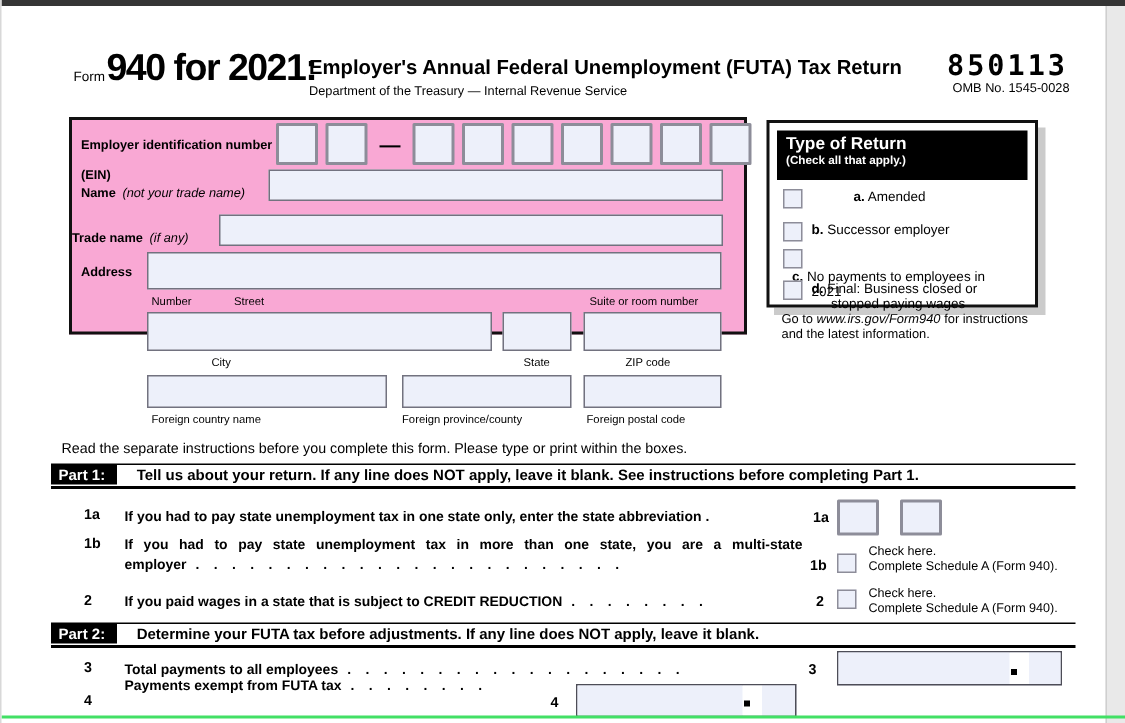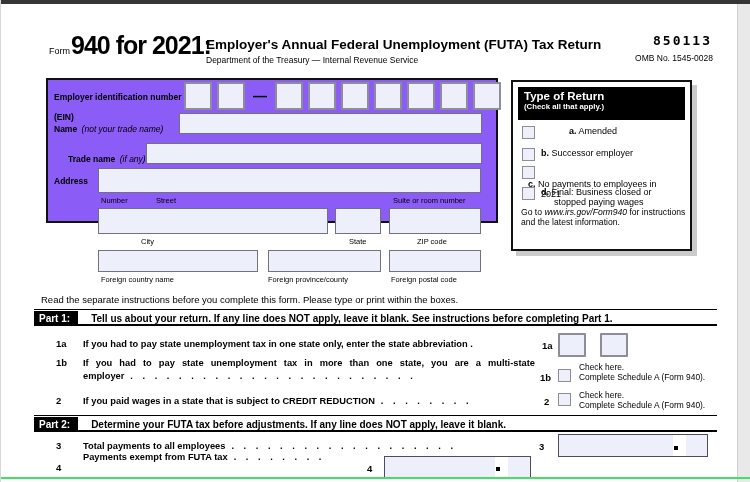--- a/index.html
+++ b/index.html
@@ -14,48 +14,48 @@
   }
   .top-bar { position:absolute; top:0; left:0; width:750px; height:4px; background:#353535; }
   .right-strip { position:absolute; top:4px; right:0; width:13px; height:478px; background:#e9e9e9; border-left:1px solid #cfcfcf; }
   .green-line { position:absolute; top:477px; left:0; width:750px; height:2px; background:#42e065; z-index:30; }
 
   
   .form-word { position:absolute; left:48px; top:46px; font-size:9px; }
   .form-number { position:absolute; left:70px; top:31px; font-size:25px; font-weight:bold; letter-spacing:-1px; }
   .form-title { position:absolute; left:205px; top:37px; font-size:13.5px; font-weight:bold; }
   .form-subtitle { position:absolute; left:205px; top:55px; font-size:8.5px; }
-  .ocr-code { position:absolute; right:38px; top:33px; font-family:"DejaVu Sans Mono", monospace; font-size:13px; font-weight:600; letter-spacing:2px; }
+  .ocr-code { position:absolute; right:38px; top:33px; font-family:"DejaVu Sans Mono", monospace; font-size:19px; font-weight:600; letter-spacing:2px; }
   .omb { position:absolute; right:37px; top:53px; font-size:8.5px; }
 
   
-  .emp-box { position:absolute; left:45px; top:78px; width:452px; height:145px; border:2px solid #111; background:#8b5cf6; }
+  .emp-box { position:absolute; left:45px; top:78px; width:452px; height:145px; border:2px solid #111; background:#f9a8d4; }
   .emp-box .abs { position:absolute; }
   .lbl-b { font-size:8.5px; font-weight:bold; }
   .lbl-i { font-size:8.5px; font-style:italic; }
   .sub-lbl { font-size:7.5px; }
   .field { background:#edf0fa; border:1px solid #72727f; }
   .cell { width:28px; height:28px; background:#edf0fa; border:2px solid #8d8d99; border-radius:1px; }
   .ein-row { display:flex; align-items:center; gap:5px; }
   .ein-dash { font-size:14px; font-weight:bold; padding:0 3px; }
   .small-cell { width:28px; height:24px; background:#edf0fa; border:2px solid #8d8d99; border-radius:1px; }
 
   
-  .tor-box { position:absolute; left:510px; top:80px; width:181px; height:171px; border:2px solid #111; background:#fff; box-shadow:5px 5px 0 #cbcbcb; }
+  .tor-box { position:absolute; left:510px; top:80px; width:181px; height:125px; border:2px solid #111; background:#fff; box-shadow:5px 5px 0 #cbcbcb; }
   .tor-head { position:absolute; left:5px; top:5px; right:5px; height:33px; background:#000; color:#fff; padding:3px 6px; }
   .tor-title { font-size:11.5px; font-weight:bold; }
   .tor-sub { font-size:7.8px; font-weight:bold; }
   .tor-opt { position:absolute; left:9px; display:flex; }
   .checkbox { width:13px; height:13px; background:#edf0fa; border:1px solid #8d8d99; flex:0 0 auto; }
   .tor-opt .opt-text { font-size:9px; margin-left:6px; width:142px; line-height:1.15; padding-left:13px; text-indent:-13px; }
   .tor-footer { position:absolute; left:8px; top:125px; width:166px; font-size:8.6px; line-height:1.2; }
 
   
   .read-line { position:absolute; left:40px; top:294px; font-size:9.5px; }
-  .part-bar { position:absolute; left:33px; width:683px; height:17px; display:flex; align-items:center; border-top:1px solid #000; border-bottom:2.5px solid #000; background:#fff; }
+  .part-bar { position:absolute; left:33px; width:683px; height:17px; display:flex; align-items:flex-start; border-top:1px solid #000; border-bottom:2.5px solid #000; background:#fff; }
   .part-label { background:#000; color:#fff; font-size:10px; font-weight:bold; padding:2px 8px 0 5px; }
   .part-heading { font-size:10px; font-weight:bold; padding:2px 0 0 13px; }
 
   .row-num { position:absolute; font-size:9.5px; font-weight:bold; }
   .row-text { position:absolute; font-size:9.3px; font-weight:bold; line-height:1.45; }
   .dots { font-weight:bold; word-spacing:7px; padding-left:6px; }
   .justify-line { text-align:justify; text-align-last:justify; width:452px; display:block; }
   .check-note { position:absolute; font-size:8.4px; font-weight:normal; line-height:1.2; }
   .amount-box { position:absolute; display:flex; border:1px solid #4d4d57; background:#edf0fa; }
   .amount-dollars { background:#edf0fa; }
@@ -94,21 +94,21 @@
     <div class="cell"></div>
     <div class="cell"></div>
   </div>
 
   <div class="abs" style="left:6px; top:38px;">
     <span class="lbl-b">Name</span>
     <span class="lbl-i">(not your trade name)</span>
   </div>
   <div class="abs field" style="left:131px; top:33px; width:303px; height:21px;"></div>
 
-  <div class="abs" style="left:20px; top:68px;">
+  <div class="abs" style="left:0; top:68px;">
     <span class="lbl-b">Trade name</span>
     <span class="lbl-i">(if any)</span>
   </div>
   <div class="abs field" style="left:98px; top:63px; width:336px; height:21px;"></div>
 
   <div class="abs lbl-b" style="left:6px; top:96px;">Address</div>
   <div class="abs field" style="left:50px; top:88px; width:383px; height:25px;"></div>
   <div class="abs sub-lbl" style="left:53px; top:116px;">Number</div>
   <div class="abs sub-lbl" style="left:108px; top:116px;">Street</div>
   <div class="abs sub-lbl" style="left:345px; top:116px;">Suite or room number</div>

